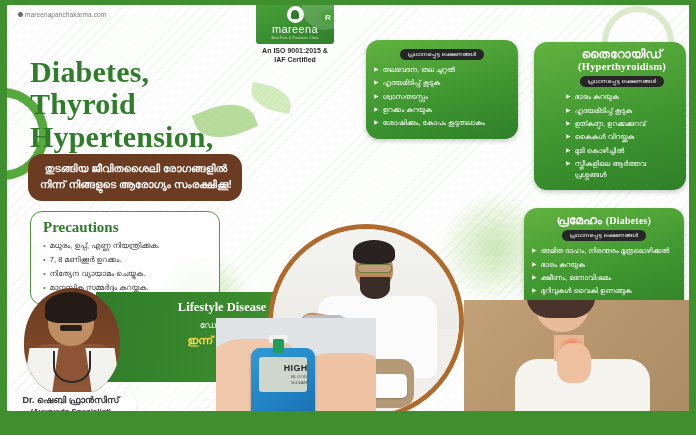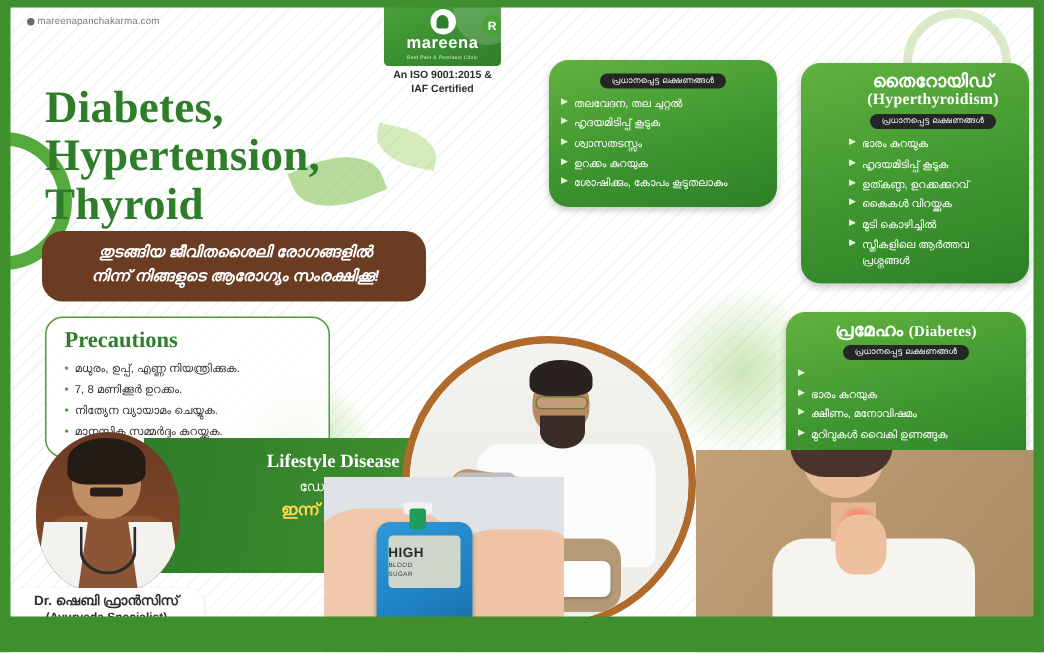--- a/index.html
+++ b/index.html
@@ -79,45 +79,45 @@
     width:46px; height:46px; border-radius:50%;
     background:rgba(255,255,255,.16);
   }
   .logo-mark {
     width:17px; height:17px; border-radius:50%;
     background:#ffffff; display:flex; align-items:center; justify-content:center;
     margin-bottom:1px;
   }
   .logo-mark .tree { width:8px; height:9px; background:#2f7f2a;
       border-radius:50% 50% 16% 16%; position:relative;}
-  .logo-name { font-size:11px; font-weight:bold; color:#fff; letter-spacing:.4px; line-height:1;}
+  .logo-name { font-size:11px; font-weight:normal; color:#fff; letter-spacing:.4px; line-height:1;}
   .logo-tag  { font-size:3.4px; color:#d8ecc7; letter-spacing:.2px; margin-top:1px;}
   .r-badge {
     position:absolute; right:-1px; top:8px;
     width:14px; height:14px; border-radius:50%;
     background:#4aa23b; color:#fff; font-size:8px; font-weight:bold;
     display:flex; align-items:center; justify-content:center;
   }
   .iso-line {
     margin-top:3px; font-size:7px; font-weight:bold; color:#2c2c2c; line-height:1.25;
   }
 
   
   .headline {
     position:absolute; left:30px; top:56px;
     font-family:"Liberation Serif", serif;
     font-size:30px; font-weight:bold; color:#2f7d2a;
     line-height:1.08; letter-spacing:.2px;
   }
   .mal-banner {
     position:absolute; left:28px; top:154px;
-    width:256px; padding:7px 10px 8px 12px;
+    width:214px; padding:7px 10px 8px 12px;
     background:#6b3b22; border-radius:14px;
     color:#ffffff; font-size:10.5px; font-weight:bold;
-    line-height:1.5; text-align:center;font-style:italic;
+    line-height:1.5; text-align:center;
   }
   
   .precautions {
     position:absolute; left:30px; top:211px;
     width:190px; padding:7px 10px 9px 12px;
     background:rgba(255,255,255,.82);
     border:1.4px solid #4e9a3a; border-radius:12px;
   }
   .prec-title {
     font-family:"Liberation Serif", serif;
@@ -189,21 +189,21 @@
   .mt-hand1 { position:absolute; left:-8%; top:18%; width:62%; height:86%; background:#f0c8ab; border-radius:38% 30% 24% 40%; }
   .mt-hand2 { position:absolute; right:-6%; top:30%; width:58%; height:78%; background:#eec4a5; border-radius:40% 26% 26% 38%; }
   .mt-device {
     position:absolute; left:22%; top:26%; width:40%; height:72%;
     background:linear-gradient(150deg,#2f9ad6 0%,#1f7fc0 60%,#17689f 100%);
     border-radius:9px; box-shadow:0 2px 3px rgba(0,0,0,.28);
   }
   .mt-screen {
     position:absolute; left:12%; top:10%; width:76%; height:42%;
     background:#cfd7cc; border-radius:3px;
-    display:flex; flex-direction:column; align-items:flex-start; justify-content:center;
+    display:flex; flex-direction:column; align-items:flex-end; justify-content:center;
   }
   .mt-high { font-size:9px; font-weight:bold; color:#2a2a2a; letter-spacing:.3px; line-height:1;}
   .mt-sub  { font-size:4.2px; color:#3a3a3a; letter-spacing:.3px; line-height:1.25; margin-top:1px; text-align:center;}
   .mt-strip { position:absolute; left:34%; top:-11%; width:18%; height:16%; background:#1e9e5a; border-radius:2px;}
   .mt-strip2{ position:absolute; left:28%; top:-16%; width:30%; height:9%; background:#f2f2ee; border-radius:2px;}
 
   #photo-thyroid {
     left:464px; top:300px; width:232px; height:135px;
   }
   .ty-bg   { position:absolute; inset:0; background:linear-gradient(180deg,#c5a074 0%,#b8946a 100%); }
@@ -297,22 +297,22 @@
         </div>
       <div class="logo-name">mareena</div>
       <div class="logo-tag">Best Pain &amp; Psoriasis Clinic</div>
     </div>
     <div class="iso-line" style="white-space:pre-line;">An ISO 9001:2015 &amp;
 IAF Certified</div>
   </div>
 
   <div class="headline">
     <div>Diabetes,</div>
+    <div>Thyroid</div>
     <div>Hypertension,</div>
-    <div>Thyroid</div>
   </div>
 
   <div class="mal-banner">
     <div>തുടങ്ങിയ ജീവിതശൈലി രോഗങ്ങളിൽ</div>
     <div>നിന്ന് നിങ്ങളുടെ ആരോഗ്യം സംരക്ഷിക്കൂ!</div>
   </div>
 
   <div class="precautions">
     <div class="prec-title">Precautions</div>
     <div class="prec-item">
@@ -390,20 +390,21 @@
   </div>
 
   <div class="card" id="card-db">
     <div class="card-title inline">
       <span>പ്രമേഹം</span>
       <span class="en">(Diabetes)</span>
     </div>
     <div class="sub-badge">പ്രധാനപ്പെട്ട ലക്ഷണങ്ങൾ</div>
     <div class="sym">
       <span class="arrow">▶</span>
+      <span>അമിത ദാഹം, നിരന്തരം മൂത്രമൊഴിക്കൽ</span>
     </div>
     <div class="sym">
       <span class="arrow">▶</span>
       <span>ഭാരം കുറയുക</span>
     </div>
     <div class="sym">
       <span class="arrow">▶</span>
       <span>ക്ഷീണം, മനോവിഷമം</span>
     </div>
     <div class="sym">

